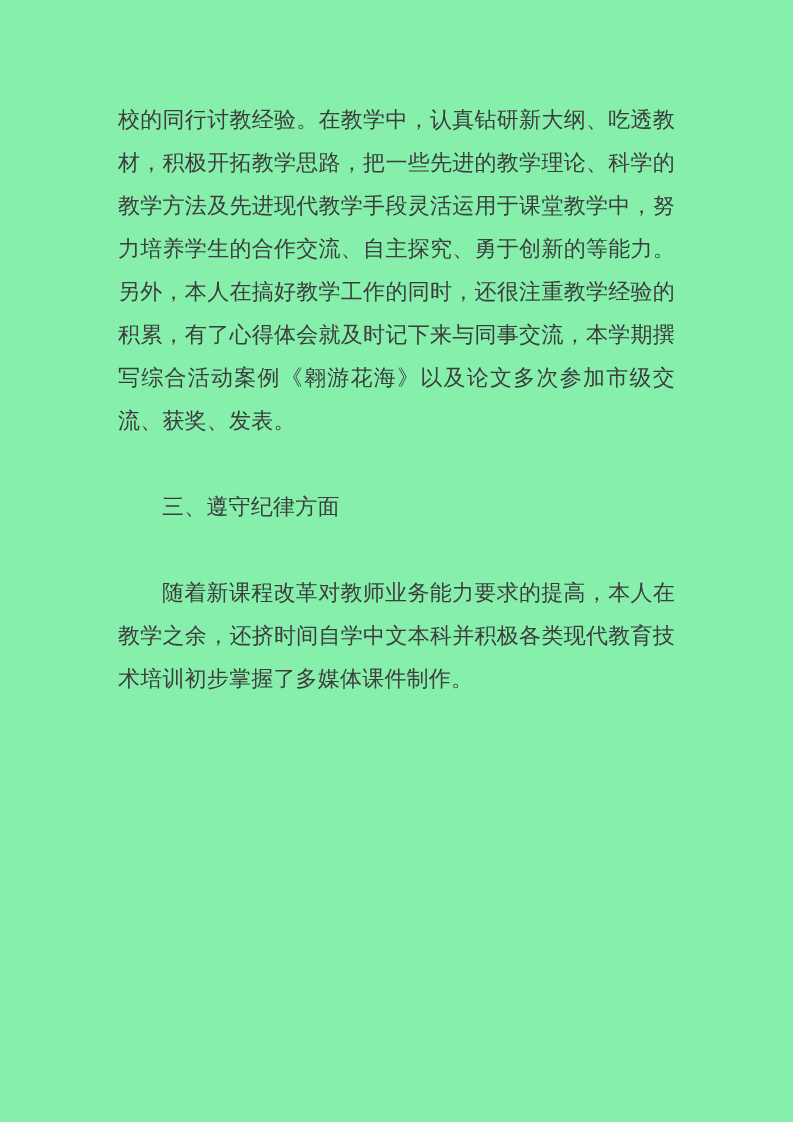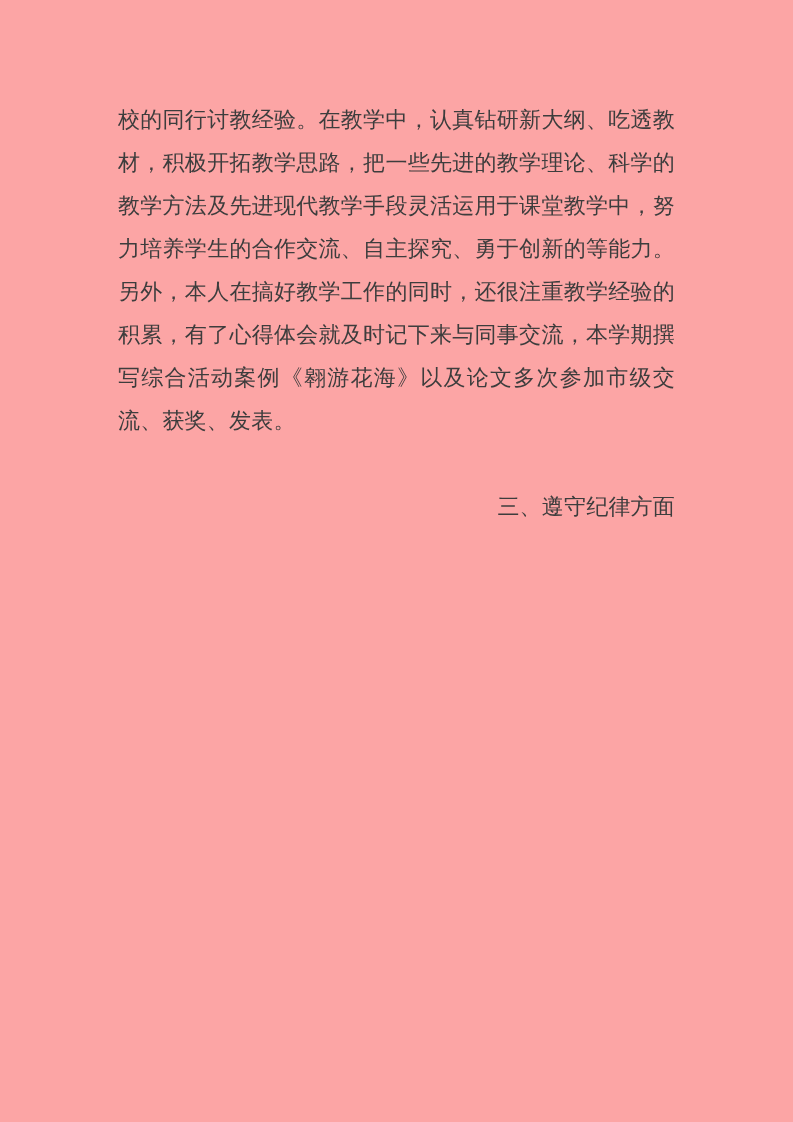--- a/index.html
+++ b/index.html
@@ -5,21 +5,21 @@
   html, body {
     margin: 0;
     padding: 0;
     background: #ffffff;
   }
   .page {
     position: relative;
     width: 793px;
     height: 1122px;
     margin: 0 auto;
-    background: #fca5a5;
+    background: #86efac;
     overflow: hidden;
     box-sizing: border-box;
     padding: 98px 118px 0 118px;
     font-family: "DejaVu Serif", serif;
   }
   .doc-body {
     width: 557px;
   }
   .para {
     font-size: 22px;
@@ -28,30 +28,31 @@
     color: #3d3d3d;
     text-align: justify;
     letter-spacing: 0.2px;
     font-weight: 400;
   }
   .para.first-line-indent {
     text-indent: 2em;
   }
   .para.section-heading {
     text-indent: 2em;
-    text-align: right;
+    text-align: left;
   }
 </style>
 </head>
 <body>
 
 <div class="page">
   <div class="doc-body">
 
     <p class="para">校的同行讨教经验。在教学中，认真钻研新大纲、吃透教材，积极开拓教学思路，把一些先进的教学理论、科学的教学方法及先进现代教学手段灵活运用于课堂教学中，努力培养学生的合作交流、自主探究、勇于创新的等能力。另外，本人在搞好教学工作的同时，还很注重教学经验的积累，有了心得体会就及时记下来与同事交流，本学期撰写综合活动案例《翱游花海》以及论文多次参加市级交流、获奖、发表。</p>
 
     <p class="para section-heading">三、遵守纪律方面</p>
 
 
 
+    <p class="para first-line-indent">随着新课程改革对教师业务能力要求的提高，本人在教学之余，还挤时间自学中文本科并积极各类现代教育技术培训初步掌握了多媒体课件制作。</p>
 
   </div>
 </div>
 
 </body></html>

